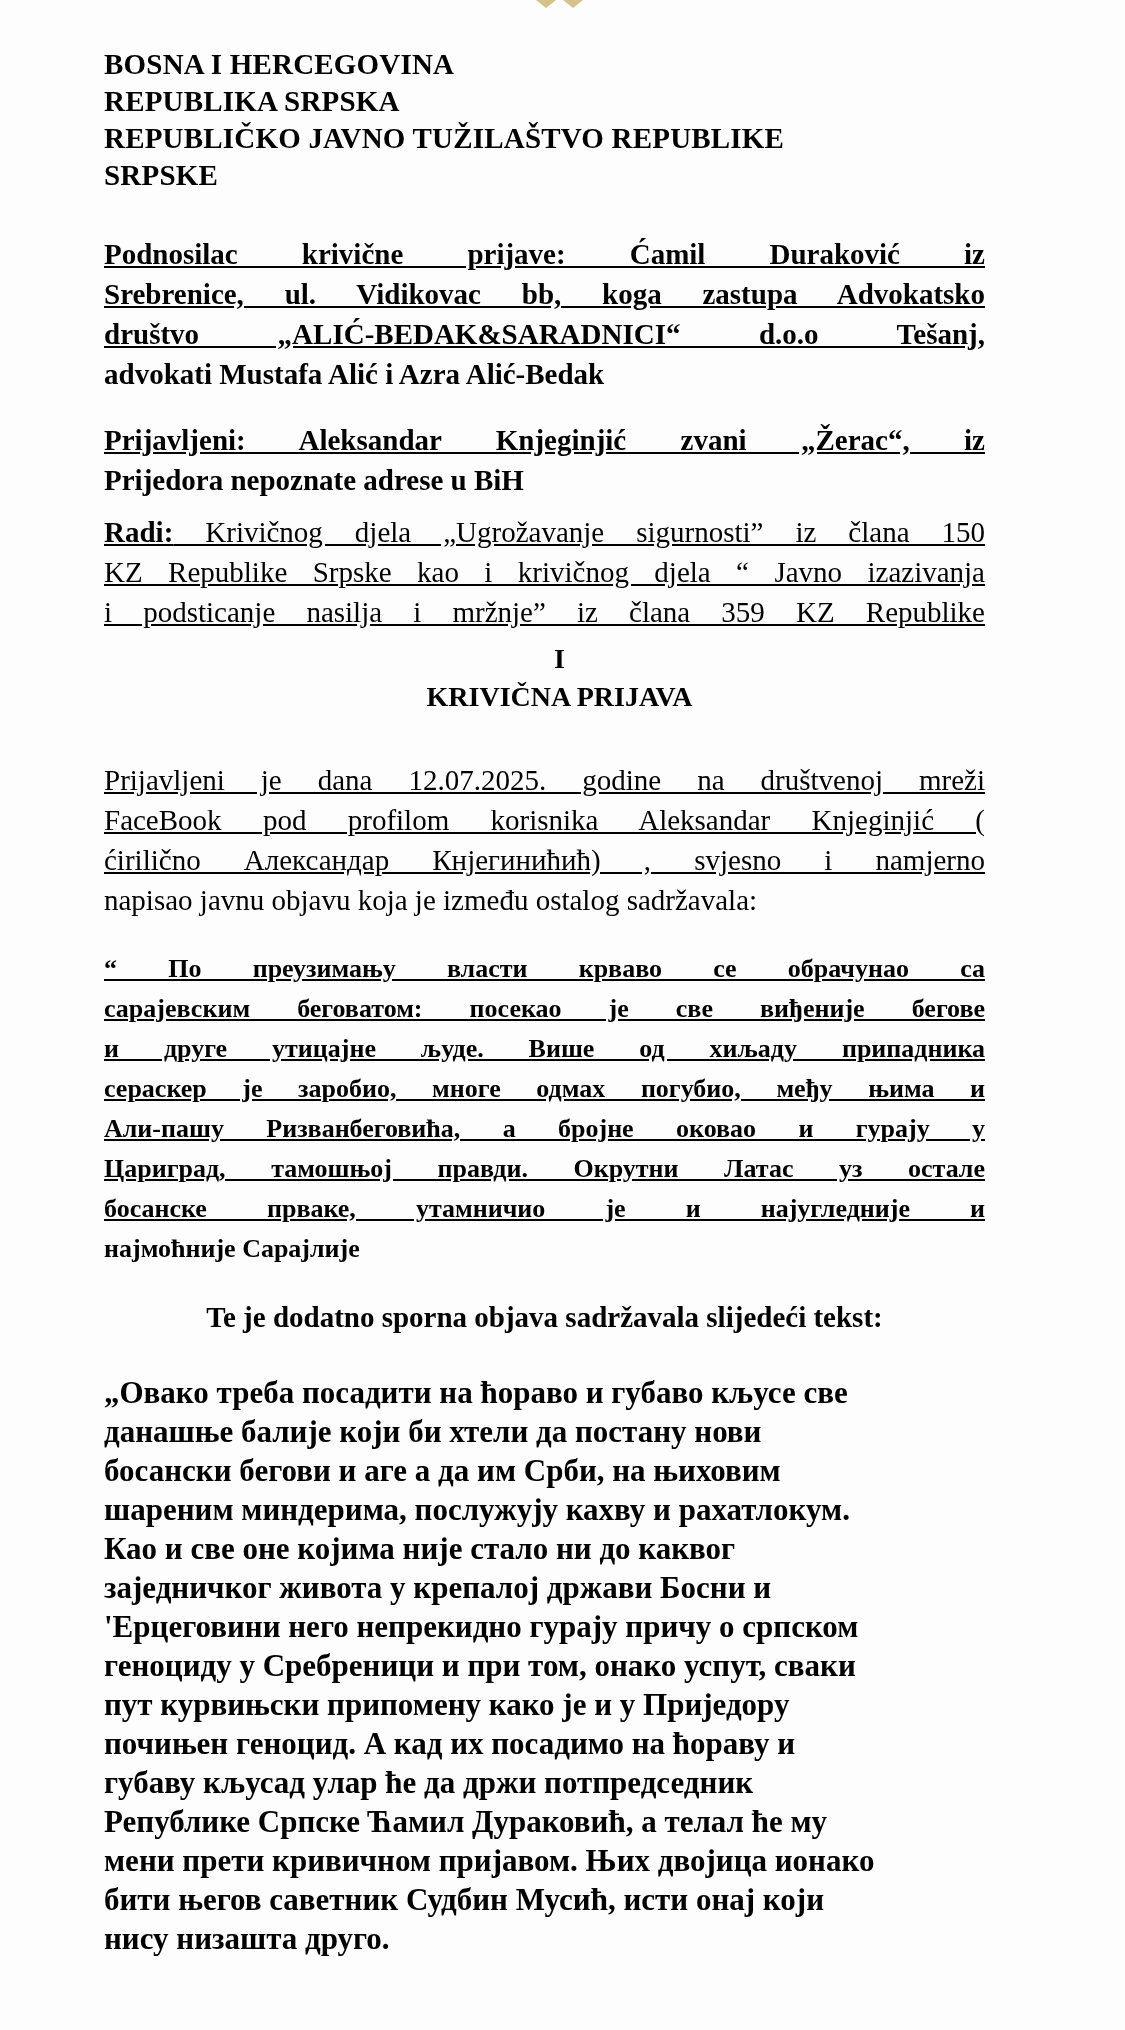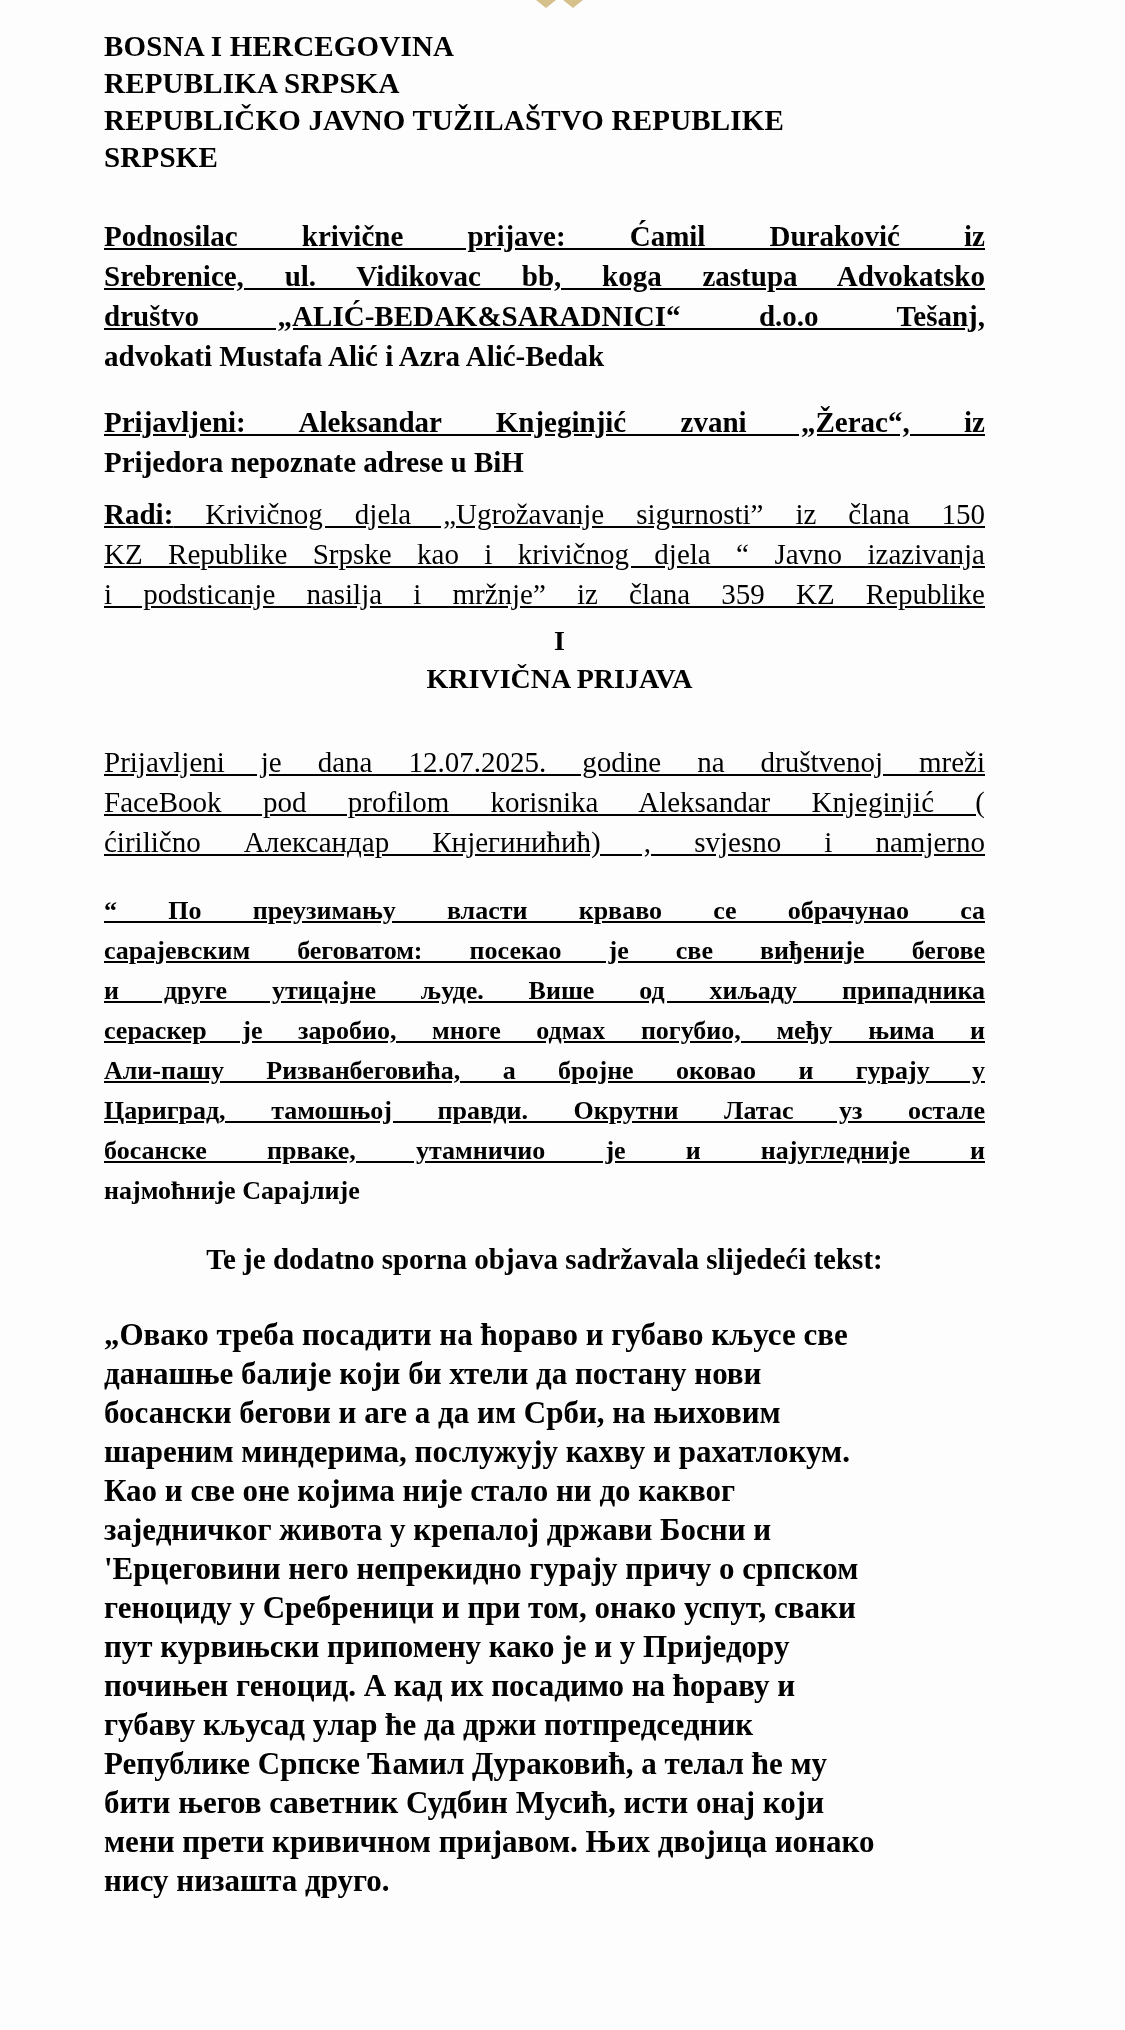--- a/index.html
+++ b/index.html
@@ -9,21 +9,21 @@
     background: #fdfdfd;
     color: #000;
     font-family: "Liberation Serif", "DejaVu Serif", serif;
     position: relative;
     box-sizing: border-box;
   }
   .page {
     box-sizing: border-box;
     width: 1125px;
     min-height: 2030px;
-    padding: 28px 140px 20px 104px;
+    padding: 46px 140px 20px 104px;
     position: relative;
   }
   
   .emblem {
     position: absolute;
     top: 0;
     left: 536px;
     width: 48px;
     height: 8px;
   }
@@ -117,20 +117,21 @@
         <div class="line just">i podsticanje nasilja i mržnje” iz člana 359 KZ Republike</div>
       </div>
       <div class="block heading section-heading bold">
         <div class="line">I</div>
         <div class="line">KRIVIČNA PRIJAVA</div>
       </div>
       <div class="block paragraph intro">
         <div class="line just">Prijavljeni je dana 12.07.2025. godine na društvenoj mreži</div>
         <div class="line just">FaceBook pod profilom korisnika Aleksandar Knjeginjić (</div>
         <div class="line just">ćirilično Александар Кнјегинићић) , svjesno i namjerno</div>
+        <div class="line">napisao javnu objavu koja je između ostalog sadržavala:</div>
       </div>
       <div class="block paragraph quoted-post-1 bold" lang="sr-Cyrl">
         <div class="line just">“ По преузимању власти крваво се обрачунао са</div>
         <div class="line just">сарајевским беговатом: посекао је све виђеније бегове</div>
         <div class="line just">и друге утицајне људе. Више од хиљаду припадника</div>
         <div class="line just">сераскер је заробио, многе одмах погубио, међу њима и</div>
         <div class="line just">Али-пашу Ризванбеговића, а бројне оковао и гурају у</div>
         <div class="line just">Цариград, тамошњој правди. Окрутни Латас уз остале</div>
         <div class="line just">босанске прваке, утамничио је и најугледније и</div>
         <div class="line">најмоћније Сарајлије</div>
@@ -144,18 +145,18 @@
         <div class="line">босански бегови и аге а да им Срби, на њиховим</div>
         <div class="line">шареним миндерима, послужују кахву и рахатлокум.</div>
         <div class="line">Као и све оне којима није стало ни до каквог</div>
         <div class="line">заједничког живота у крепалој држави Босни и</div>
         <div class="line">'Ерцеговини него непрекидно гурају причу о српском</div>
         <div class="line">геноциду у Сребреници и при том, онако успут, сваки</div>
         <div class="line">пут курвињски припомену како је и у Приједору</div>
         <div class="line">почињен геноцид. А кад их посадимо на ћораву и</div>
         <div class="line">губаву кљусад улар ће да држи потпредседник</div>
         <div class="line">Републике Српске Ћамил Дураковић, а телал ће му</div>
+        <div class="line">мени прети кривичном пријавом. Њих двојица ионако</div>
         <div class="line">бити његов саветник Судбин Мусић, исти онај који</div>
-        <div class="line">мени прети кривичном пријавом. Њих двојица ионако</div>
         <div class="line">нису низашта друго.</div>
       </div>
     </div>
 </main>
 
 </body></html>

